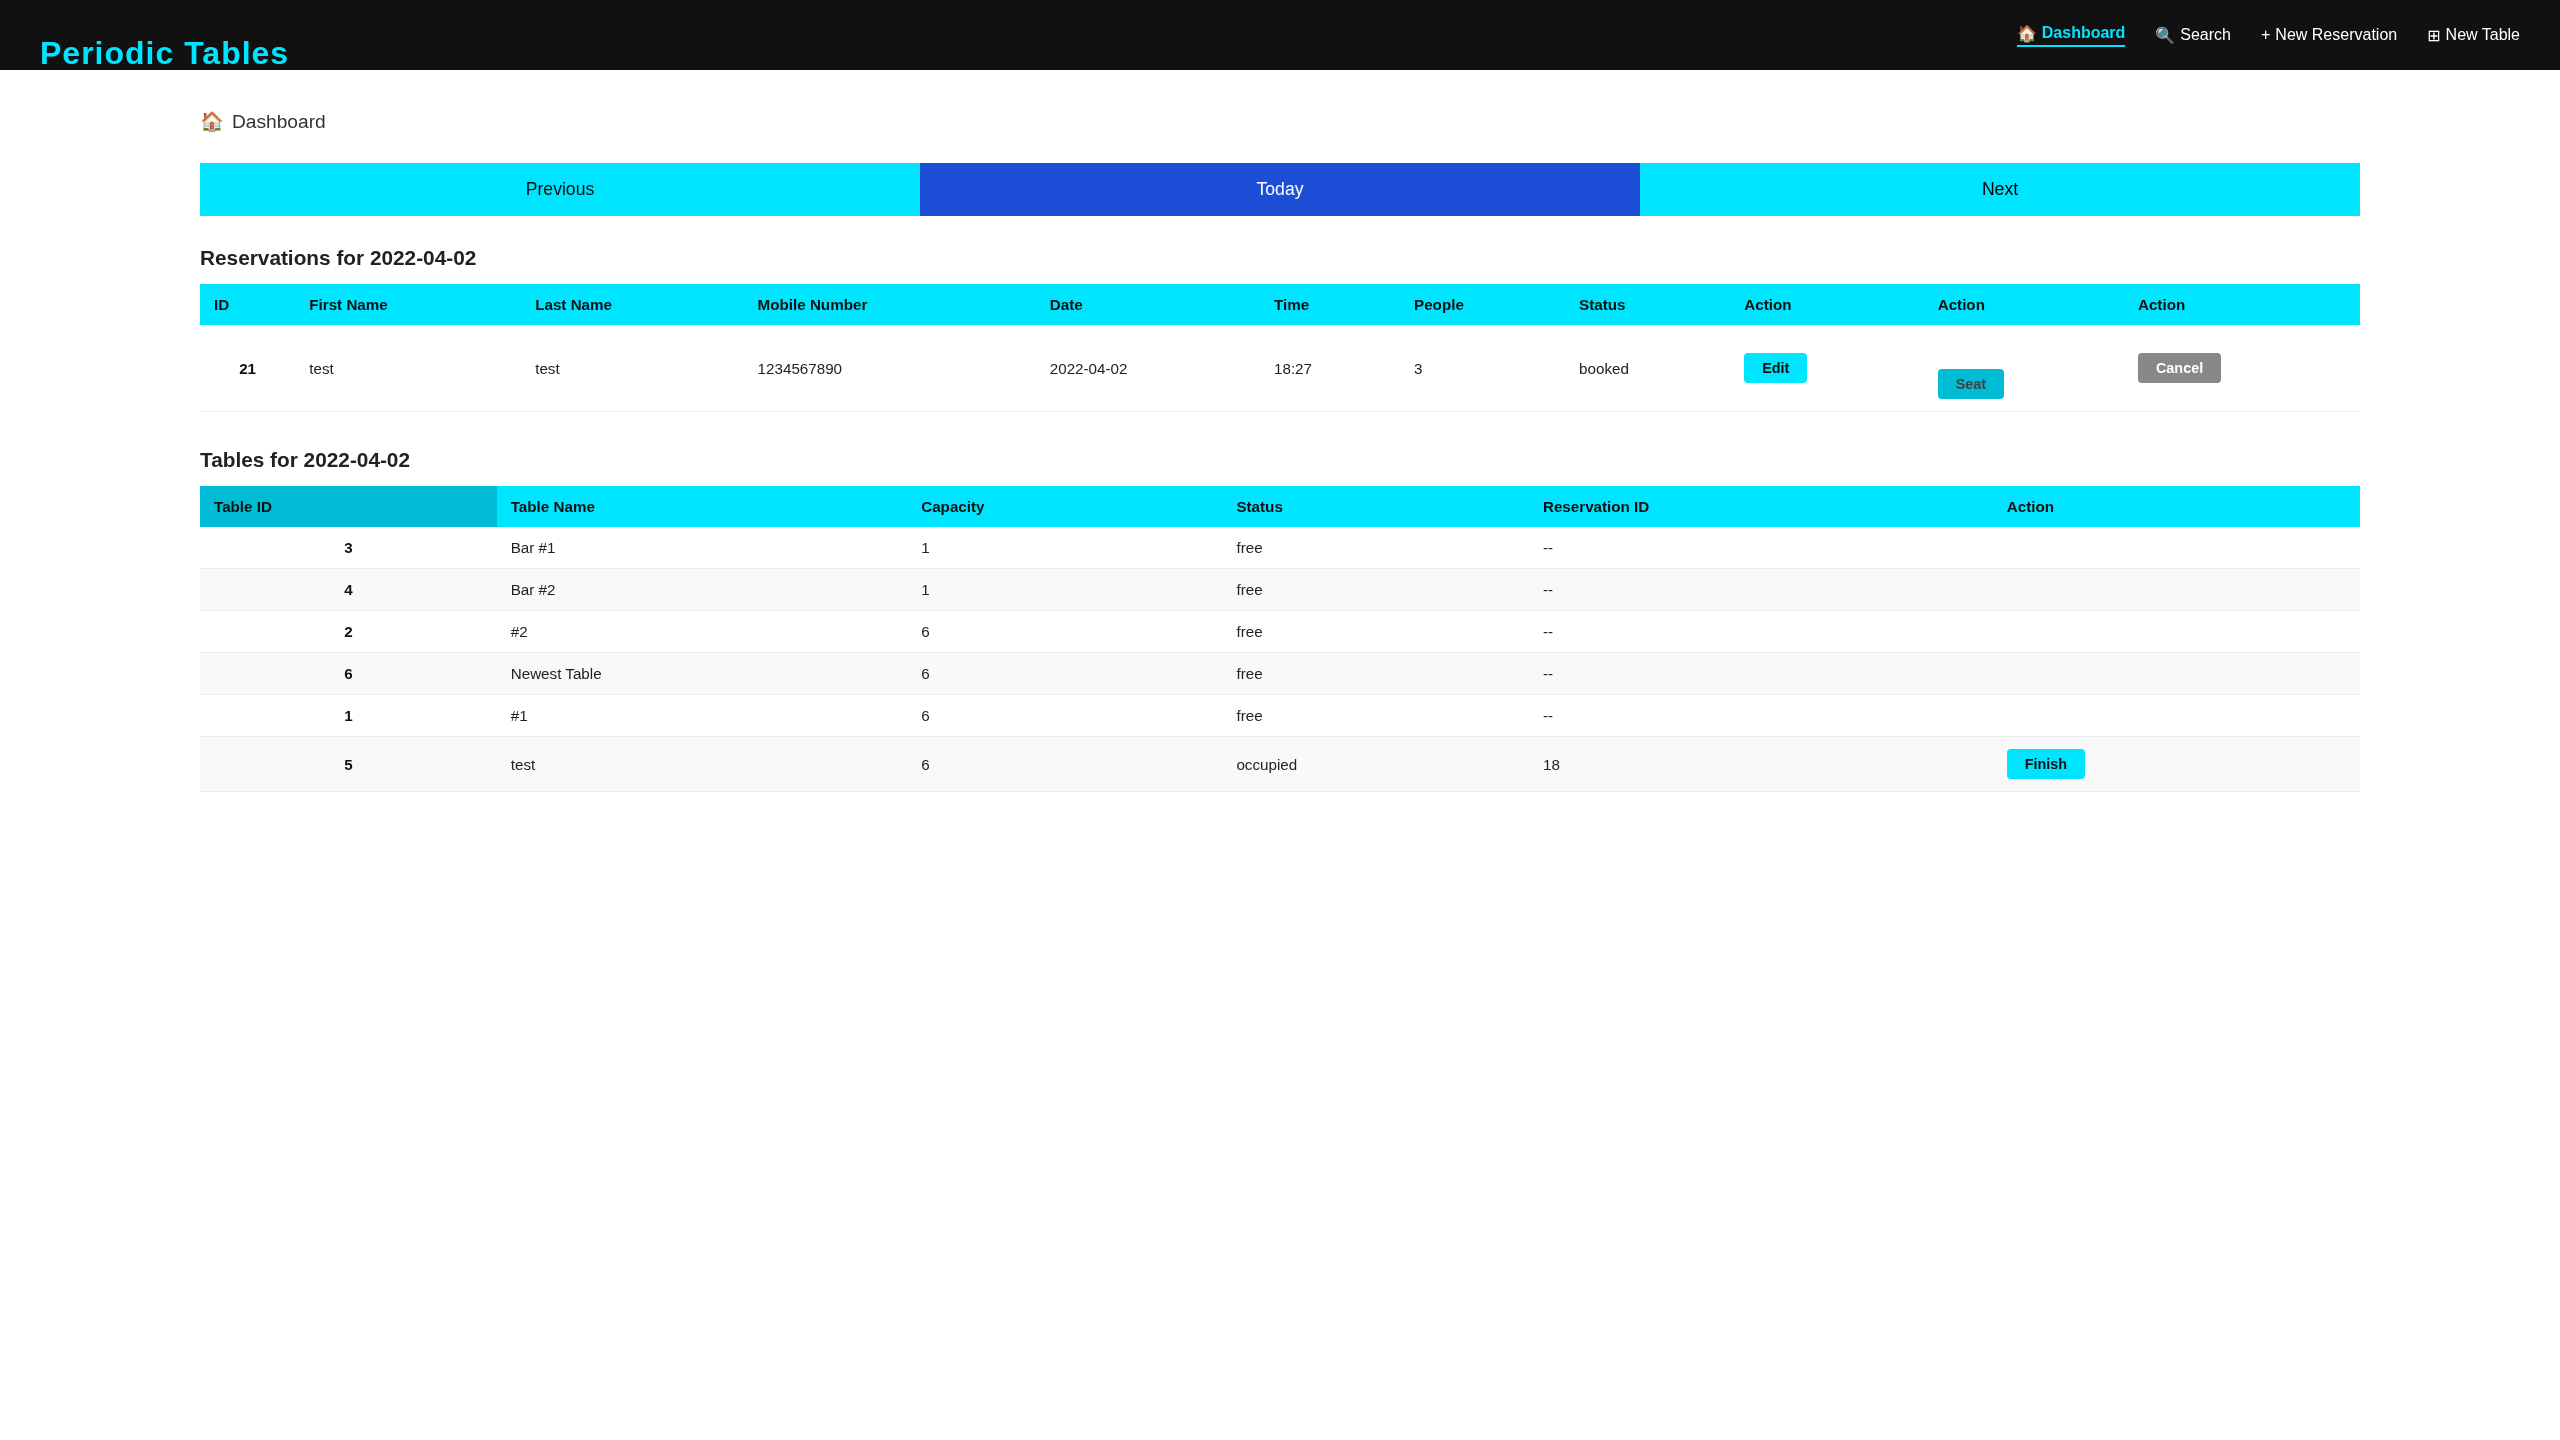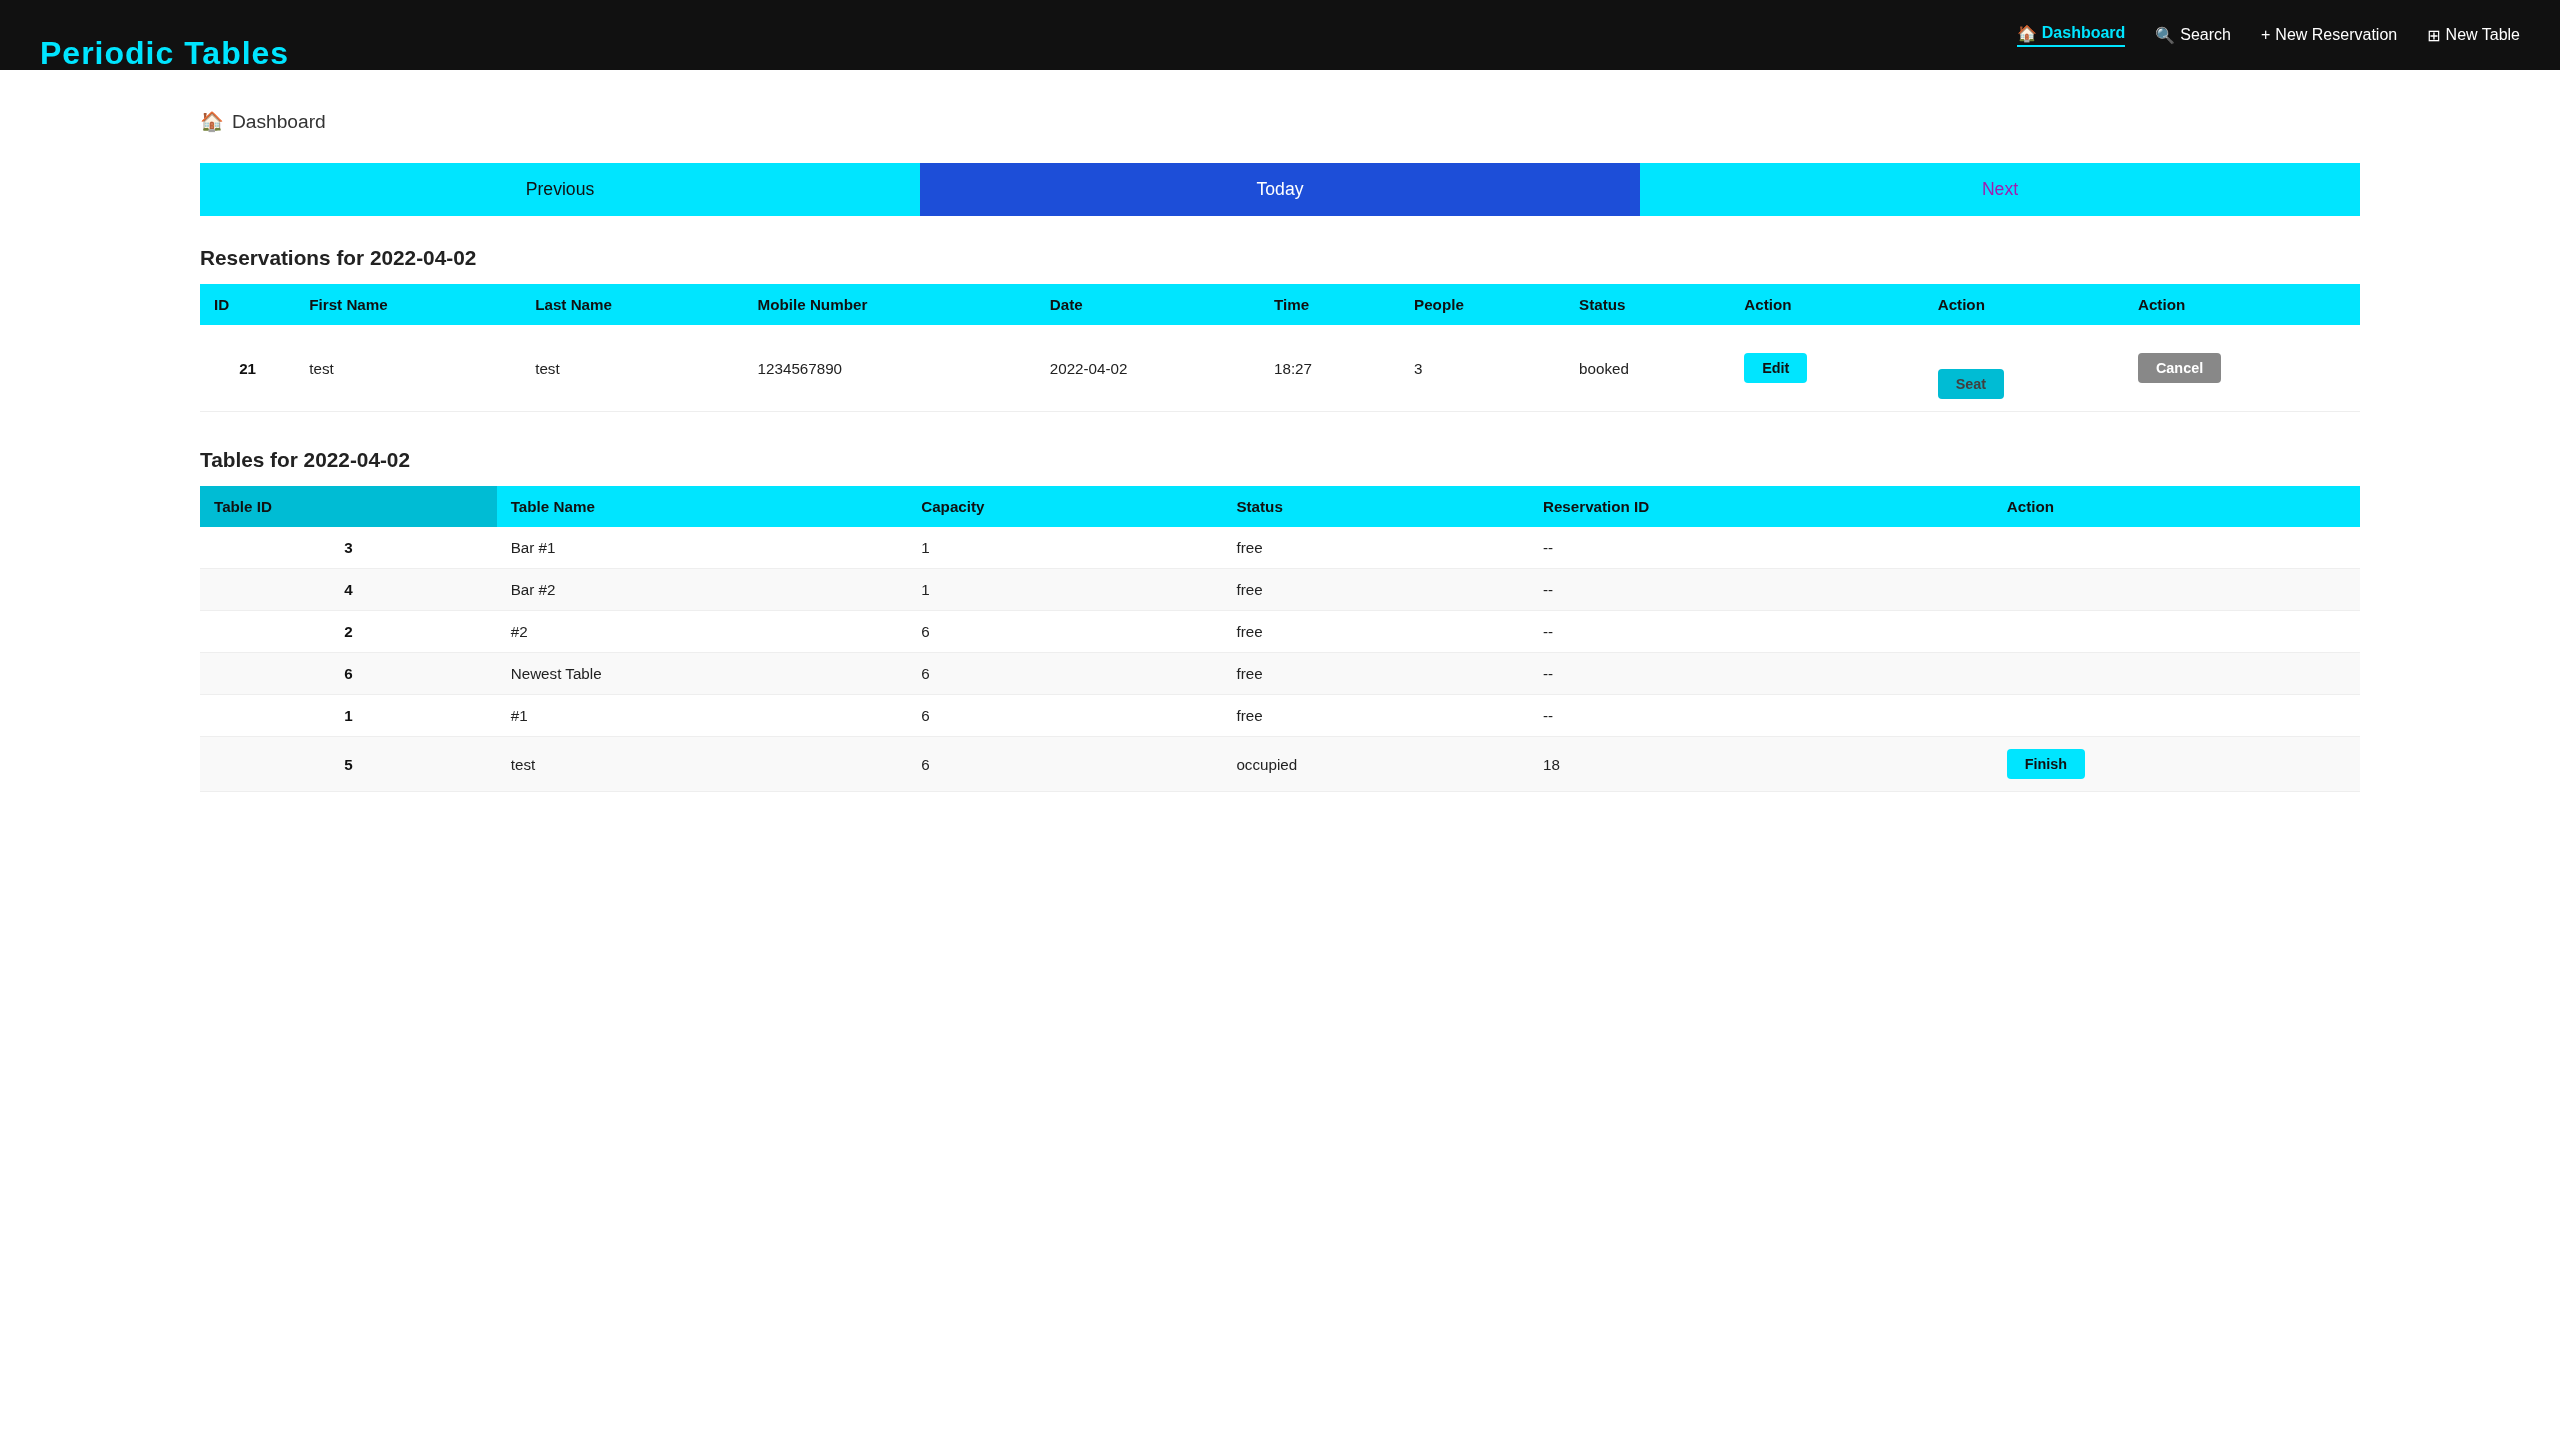--- a/index.html
+++ b/index.html
@@ -68,21 +68,21 @@
     .btn-nav {
       flex: 1;
       padding: 16px;
       font-size: 1.1rem;
       border: none;
       cursor: pointer;
       font-weight: 500;
     }
     .btn-prev { background: #00e5ff; color: #111; }
     .btn-today { background: #1d4ed8; color: #fff; }
-    .btn-next { background: #00e5ff; color: #a21caf; }
+    .btn-next { background: #00e5ff; color: #000000; }
 
     
     .section-title {
       font-size: 1.3rem;
       font-weight: bold;
       color: #222;
       margin-bottom: 14px;
     }
 
     

